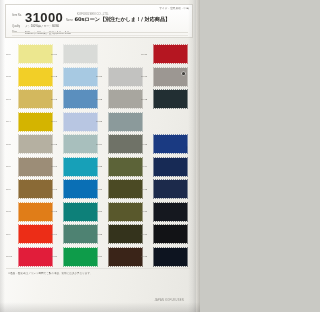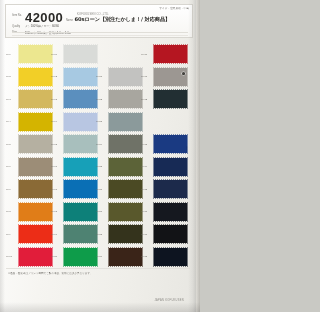--- a/index.html
+++ b/index.html
@@ -131,21 +131,21 @@
 <body>
 
 <div class="page">
 
   <div class="edge-left"></div>
 
   <div class="hdr">
     <div class="hdr-topline">サイズ・営業規格・中島</div>
 
     <div class="lbl-tiny row-no">Item No.</div>
-    <div class="artno">42000</div>
+    <div class="artno">31000</div>
 
     <div class="lbl-tiny row-qual">Quality</div>
     <div class="qualval">メン100%綿／ローン60/60</div>
 
     <div class="lbl-tiny row-size">Size</div>
     <div class="sizeval">112cm巾×50m巻／要尺約1.0m×1.0m</div>
 
     <div class="brandbox">
       <div class="brand-en">KOFUKUSEN CO.,LTD.</div>
       <div class="brand-row">

